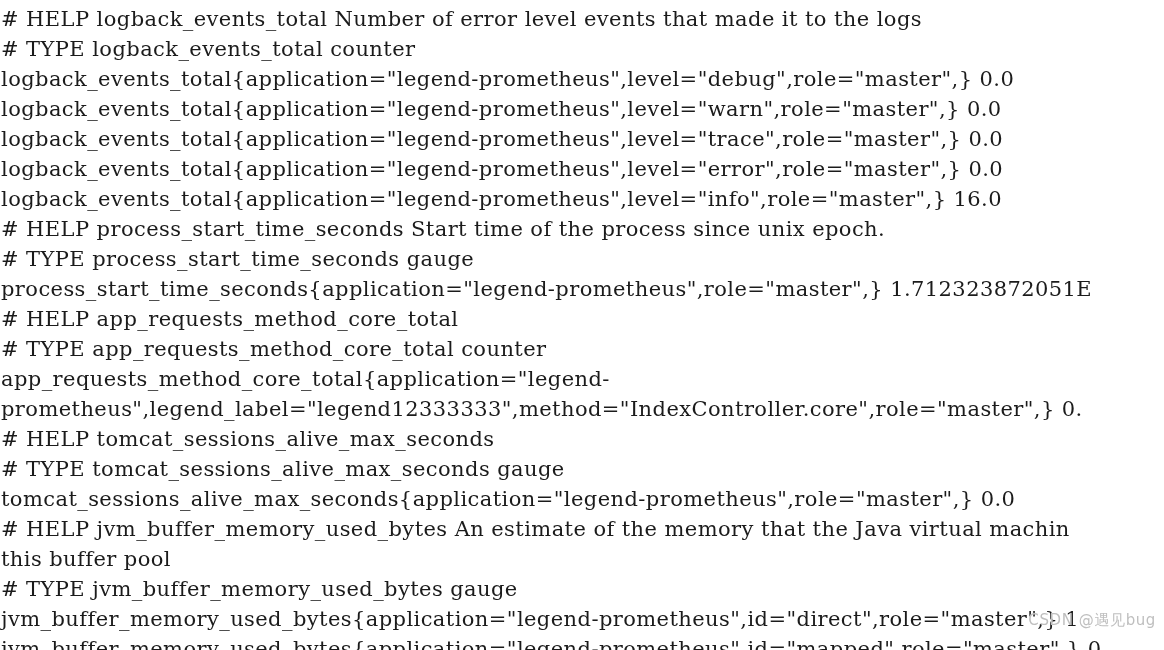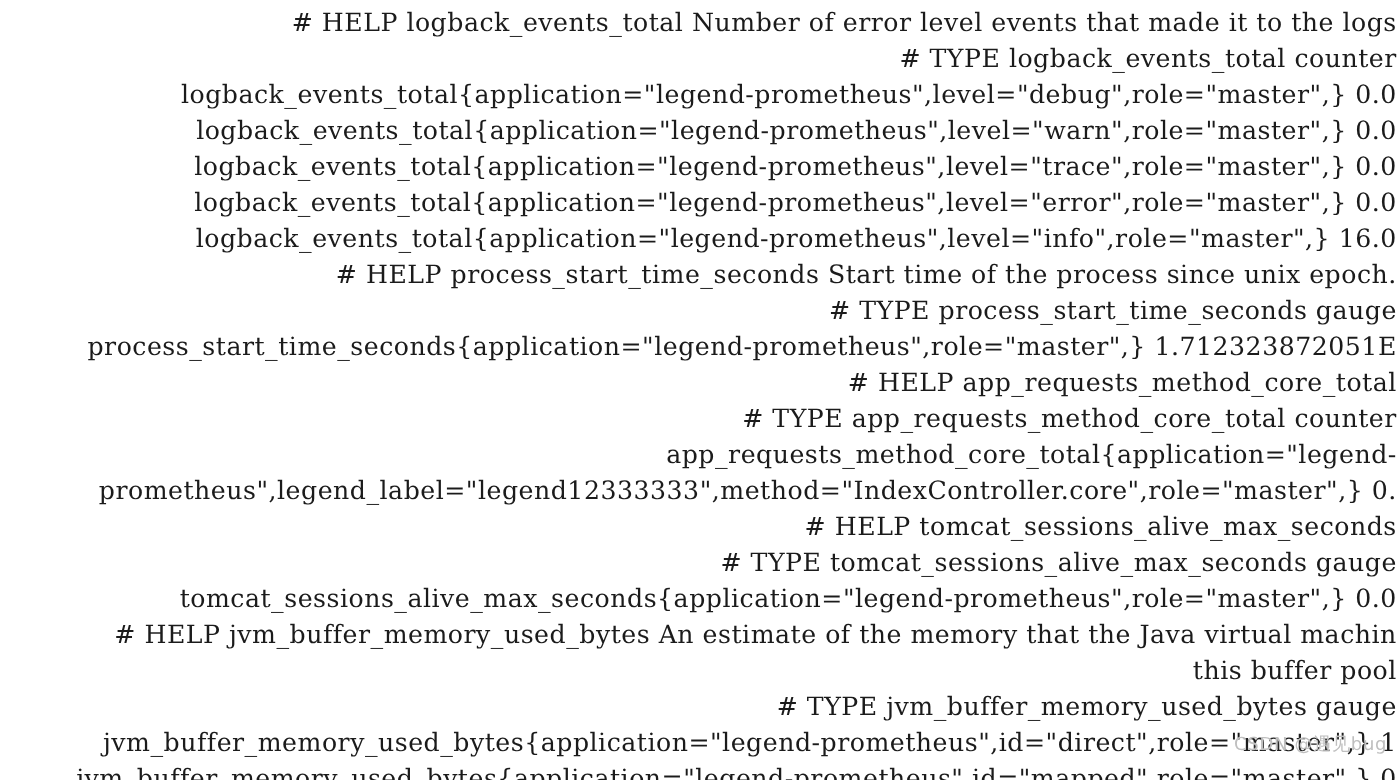--- a/index.html
+++ b/index.html
@@ -65,19 +65,19 @@
     white-space: pre;
     pointer-events: none;
     user-select: none;
     z-index: 5;
     text-shadow: 0 0 1px rgba(255,255,255,0.6);
   }
 </style>
 </head>
 <body>
 
-<div id="metrics-viewport" style="background: rgb(255, 255, 255); text-align: right;">
+<div id="metrics-viewport" style="background: rgb(255, 255, 255);">
 
   <pre id="metrics-body"><span class="metric-line" style="color: rgb(27, 27, 27); font-size: 21px; line-height: 30px; height: 30px;"># HELP logback_events_total Number of error level events that made it to the logs</span><span class="metric-line" style="color: rgb(27, 27, 27); font-size: 21px; line-height: 30px; height: 30px;"># TYPE logback_events_total counter</span><span class="metric-line" style="color: rgb(27, 27, 27); font-size: 21px; line-height: 30px; height: 30px;">logback_events_total{application="legend-prometheus",level="debug",role="master",} 0.0</span><span class="metric-line" style="color: rgb(27, 27, 27); font-size: 21px; line-height: 30px; height: 30px;">logback_events_total{application="legend-prometheus",level="warn",role="master",} 0.0</span><span class="metric-line" style="color: rgb(27, 27, 27); font-size: 21px; line-height: 30px; height: 30px;">logback_events_total{application="legend-prometheus",level="trace",role="master",} 0.0</span><span class="metric-line" style="color: rgb(27, 27, 27); font-size: 21px; line-height: 30px; height: 30px;">logback_events_total{application="legend-prometheus",level="error",role="master",} 0.0</span><span class="metric-line" style="color: rgb(27, 27, 27); font-size: 21px; line-height: 30px; height: 30px;">logback_events_total{application="legend-prometheus",level="info",role="master",} 16.0</span><span class="metric-line" style="color: rgb(27, 27, 27); font-size: 21px; line-height: 30px; height: 30px;"># HELP process_start_time_seconds Start time of the process since unix epoch.</span><span class="metric-line" style="color: rgb(27, 27, 27); font-size: 21px; line-height: 30px; height: 30px;"># TYPE process_start_time_seconds gauge</span><span class="metric-line" style="color: rgb(27, 27, 27); font-size: 21px; line-height: 30px; height: 30px;">process_start_time_seconds{application="legend-prometheus",role="master",} 1.712323872051E</span><span class="metric-line" style="color: rgb(27, 27, 27); font-size: 21px; line-height: 30px; height: 30px;"># HELP app_requests_method_core_total</span><span class="metric-line" style="color: rgb(27, 27, 27); font-size: 21px; line-height: 30px; height: 30px;"># TYPE app_requests_method_core_total counter</span><span class="metric-line" style="color: rgb(27, 27, 27); font-size: 21px; line-height: 30px; height: 30px;">app_requests_method_core_total{application="legend-</span><span class="metric-line wrap-seg" style="color: rgb(27, 27, 27); font-size: 21px; line-height: 30px; height: 30px;">prometheus",legend_label="legend12333333",method="IndexController.core",role="master",} 0.</span><span class="metric-line" style="color: rgb(27, 27, 27); font-size: 21px; line-height: 30px; height: 30px;"># HELP tomcat_sessions_alive_max_seconds</span><span class="metric-line" style="color: rgb(27, 27, 27); font-size: 21px; line-height: 30px; height: 30px;"># TYPE tomcat_sessions_alive_max_seconds gauge</span><span class="metric-line" style="color: rgb(27, 27, 27); font-size: 21px; line-height: 30px; height: 30px;">tomcat_sessions_alive_max_seconds{application="legend-prometheus",role="master",} 0.0</span><span class="metric-line" style="color: rgb(27, 27, 27); font-size: 21px; line-height: 30px; height: 30px;"># HELP jvm_buffer_memory_used_bytes An estimate of the memory that the Java virtual machin</span><span class="metric-line wrap-seg" style="color: rgb(27, 27, 27); font-size: 21px; line-height: 30px; height: 30px;">this buffer pool</span><span class="metric-line" style="color: rgb(27, 27, 27); font-size: 21px; line-height: 30px; height: 30px;"># TYPE jvm_buffer_memory_used_bytes gauge</span><span class="metric-line" style="color: rgb(27, 27, 27); font-size: 21px; line-height: 30px; height: 30px;">jvm_buffer_memory_used_bytes{application="legend-prometheus",id="direct",role="master",} 1</span><span class="metric-line" style="color: rgb(27, 27, 27); font-size: 21px; line-height: 30px; height: 30px;">jvm_buffer_memory_used_bytes{application="legend-prometheus",id="mapped",role="master",} 0</span></pre>
 
   <div id="csdn-watermark" style="color: rgb(191, 191, 191);">CSDN @遇见bug</div>
 
 </div>
 
 </body></html>

